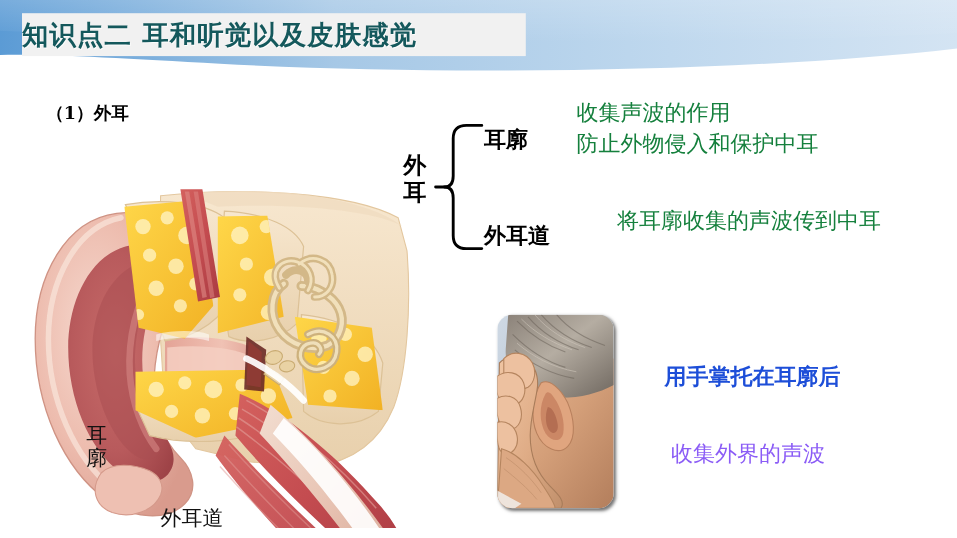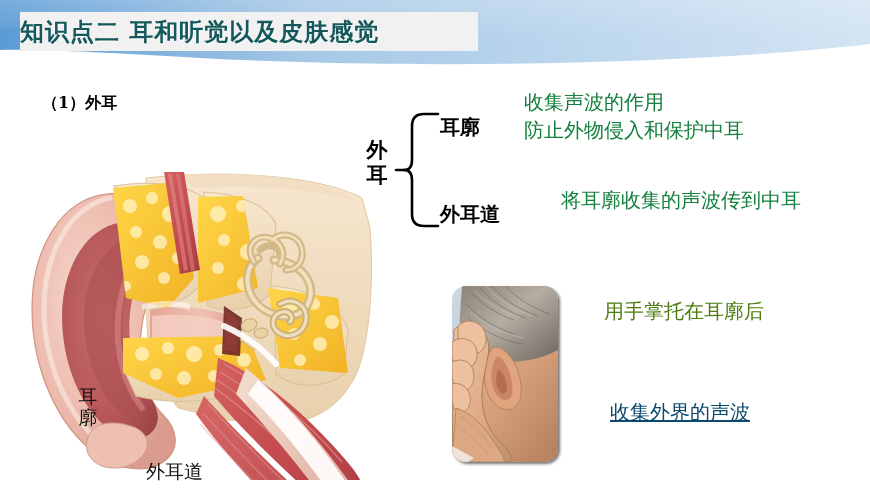--- a/index.html
+++ b/index.html
@@ -75,22 +75,22 @@
     box-shadow:2px 2px 3px rgba(0,0,0,.55);
   }
   .photo svg{display:block;}
 
   
   .note{
     position:absolute;left:604px;
     font-family:"DejaVu Sans","Liberation Sans",sans-serif;
     font-size:20px;line-height:1.42;white-space:nowrap;
   }
-  .note-black{top:297px;color:#4d7c0f;}
-  .note-red{top:398px;color:#0c4a6e;left:610px;text-decoration:underline;}
+  .note-black{top:328px;color:#1d4ed8;font-weight:bold;}
+  .note-red{top:398px;color:#8b5cf6;left:610px;}
 </style>
 </head>
 <body>
 
 <div id="slide">
 
   <div class="header-wrap">
     <svg class="header-svg" width="870" height="78" viewBox="0 0 870 78">
       <defs>
         <linearGradient id="bandGrad" x1="0" y1="0" x2="1" y2="0">

